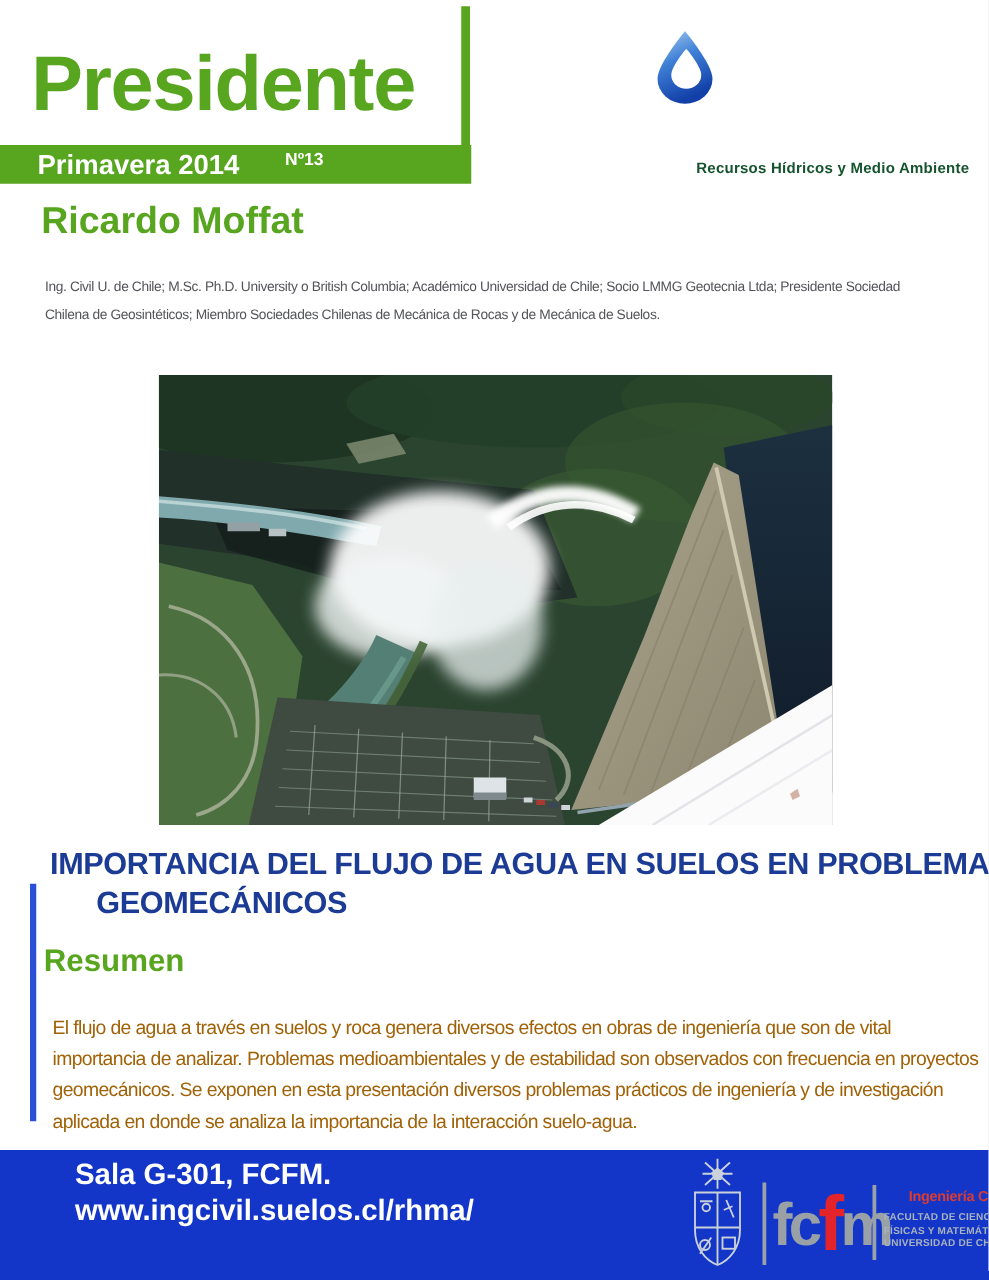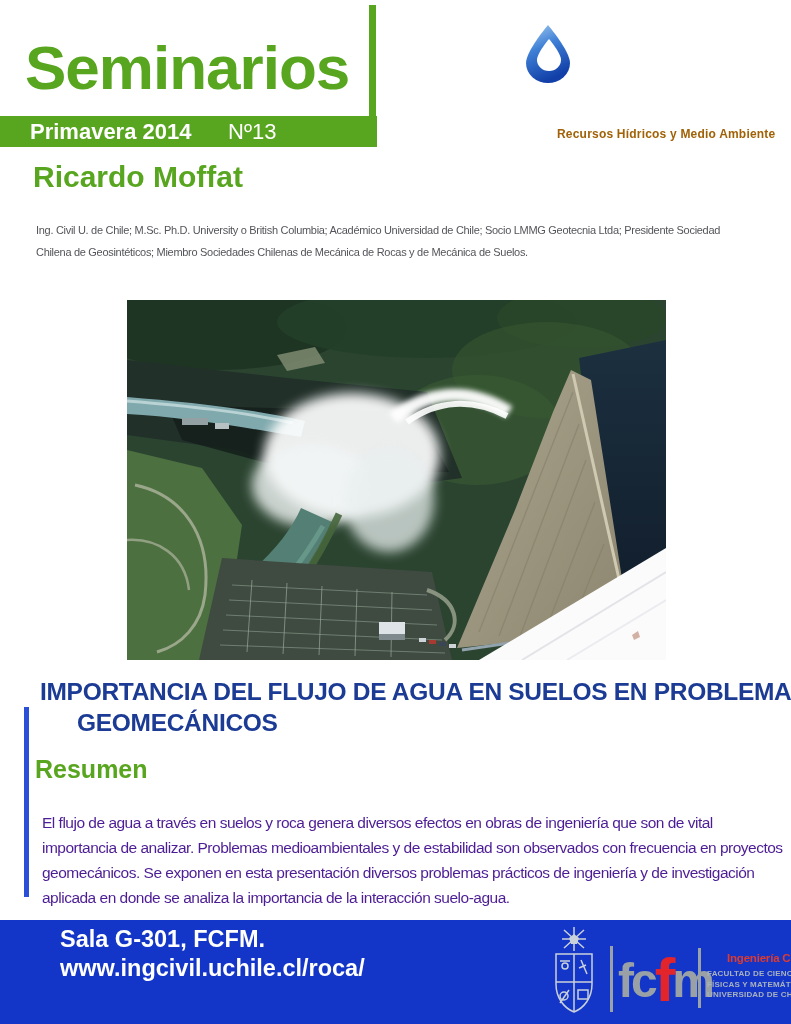--- a/index.html
+++ b/index.html
@@ -18,32 +18,32 @@
     position:absolute;left:369px;top:5px;width:7px;height:112px;background:#58a51f;
   }
   .green-bar{
     position:absolute;left:0;top:116px;width:377px;height:31px;background:#58a51f;text-align:center;
   }
   .green-bar .season{
     position:absolute;left:30px;top:3px;color:#ffffff;font-weight:bold;font-size:22px;
     white-space:nowrap;
   }
   .green-bar .issue{
-    position:absolute;left:228px;top:3px;color:#ffffff;font-weight:normal;font-size:22px;
+    position:absolute;left:228px;top:3px;color:#ffffff;font-weight:bold;font-size:14px;
     white-space:nowrap;
   }
   
   .rhma-drop{position:absolute;left:522px;top:24px;}
   .rhma-acronym{
     position:absolute;left:556px;top:68px;font-size:53px;font-weight:bold;
     color:#465968;letter-spacing:6px;line-height:56px;white-space:nowrap;
   }
   .rhma-subtitle{
     position:absolute;left:557px;top:127px;font-size:12px;font-weight:bold;
-    color:#a16207;letter-spacing:0.2px;white-space:nowrap;
+    color:#14532d;letter-spacing:0.2px;white-space:nowrap;
   }
   
   .speaker-name{
     position:absolute;left:33px;top:160px;font-size:30px;font-weight:bold;
     color:#58a51f;white-space:nowrap;
   }
   .speaker-bio{
     position:absolute;left:36px;top:220px;width:712px;
     font-size:11px;line-height:21.5px;letter-spacing:-0.3px;color:#54555a;
   }
@@ -62,21 +62,21 @@
   }
   .blue-vline{
     position:absolute;left:24px;top:707px;width:5px;height:190px;background:#2b4fd6;
   }
   .resumen{
     position:absolute;left:35px;top:755px;font-size:25px;font-weight:bold;
     color:#58a51f;white-space:nowrap;
   }
   .abstract{
     position:absolute;left:42px;top:810px;width:745px;
-    font-size:15.5px;line-height:25px;letter-spacing:-0.5px;color:#4c1d95;
+    font-size:15.5px;line-height:25px;letter-spacing:-0.5px;color:#a16207;
   }
   
   .footer{
     position:absolute;left:0;top:920px;width:791px;height:116px;background:#1436c8;
   }
   .footer-lines{
     position:absolute;left:60px;top:5px;color:#ffffff;font-weight:bold;
     font-size:23.5px;line-height:29px;white-space:nowrap;
   }
   .crest{position:absolute;left:548px;top:6px;}
@@ -95,21 +95,21 @@
   .faculty-line{
     color:#a8b2bc;font-size:8px;font-weight:bold;line-height:10.5px;
     letter-spacing:0.2px;white-space:nowrap;
   }
 </style>
 </head>
 <body>
 
 <div class="page">
 
-  <div class="seminarios">Seminarios</div>
+  <div class="seminarios">Presidente</div>
   <div class="green-vline"></div>
   <div class="green-bar">
     <span class="season">Primavera 2014</span>
     <span class="issue">Nº13</span>
   </div>
 
   <svg class="rhma-drop" width="52" height="60" viewBox="0 0 52 60">
     <defs>
       <linearGradient id="dropGrad" x1="0" y1="0" x2="0.35" y2="1">
         <stop offset="0" stop-color="#a6cdf0"></stop>
@@ -228,21 +228,21 @@
 
   <div class="sem-title-1">IMPORTANCIA DEL FLUJO DE AGUA EN SUELOS EN PROBLEMAS</div>
   <div class="sem-title-2">GEOMECÁNICOS</div>
   <div class="blue-vline"></div>
   <div class="resumen">Resumen</div>
   <div class="abstract">El flujo de agua a través en suelos y roca genera diversos efectos en obras de ingeniería que son de vital importancia de analizar. Problemas medioambientales y de estabilidad son observados con frecuencia en proyectos geomecánicos. Se exponen en esta presentación diversos problemas prácticos de ingeniería y de investigación aplicada en donde se analiza la importancia de la interacción suelo-agua.</div>
 
   <div class="footer">
     <div class="footer-lines">
       <div>Sala G-301, FCFM.</div>
-      <div>www.ingcivil.uchile.cl/roca/</div>
+      <div>www.ingcivil.suelos.cl/rhma/</div>
     </div>
 
     <svg class="crest" width="52" height="92" viewBox="0 0 52 92">
       <g stroke="#c9d1da" fill="none" stroke-width="1.5">
         <path d="M26,1 V25 M16,4 L36,22 M36,4 L16,22 M14,13 H38"></path>
         <path d="M26,8 l5,4 -2,6 h-6 l-2,-6 Z" fill="#c9d1da" stroke="none"></path>
         <path d="M8,28 H44 V58 C44,72 36,82 26,86 C16,82 8,72 8,58 Z"></path>
         <path d="M26,28 V86 M8,56 H44"></path>
         <circle cx="17" cy="40" r="3"></circle>
           <path d="M12,35 H22"></path>

